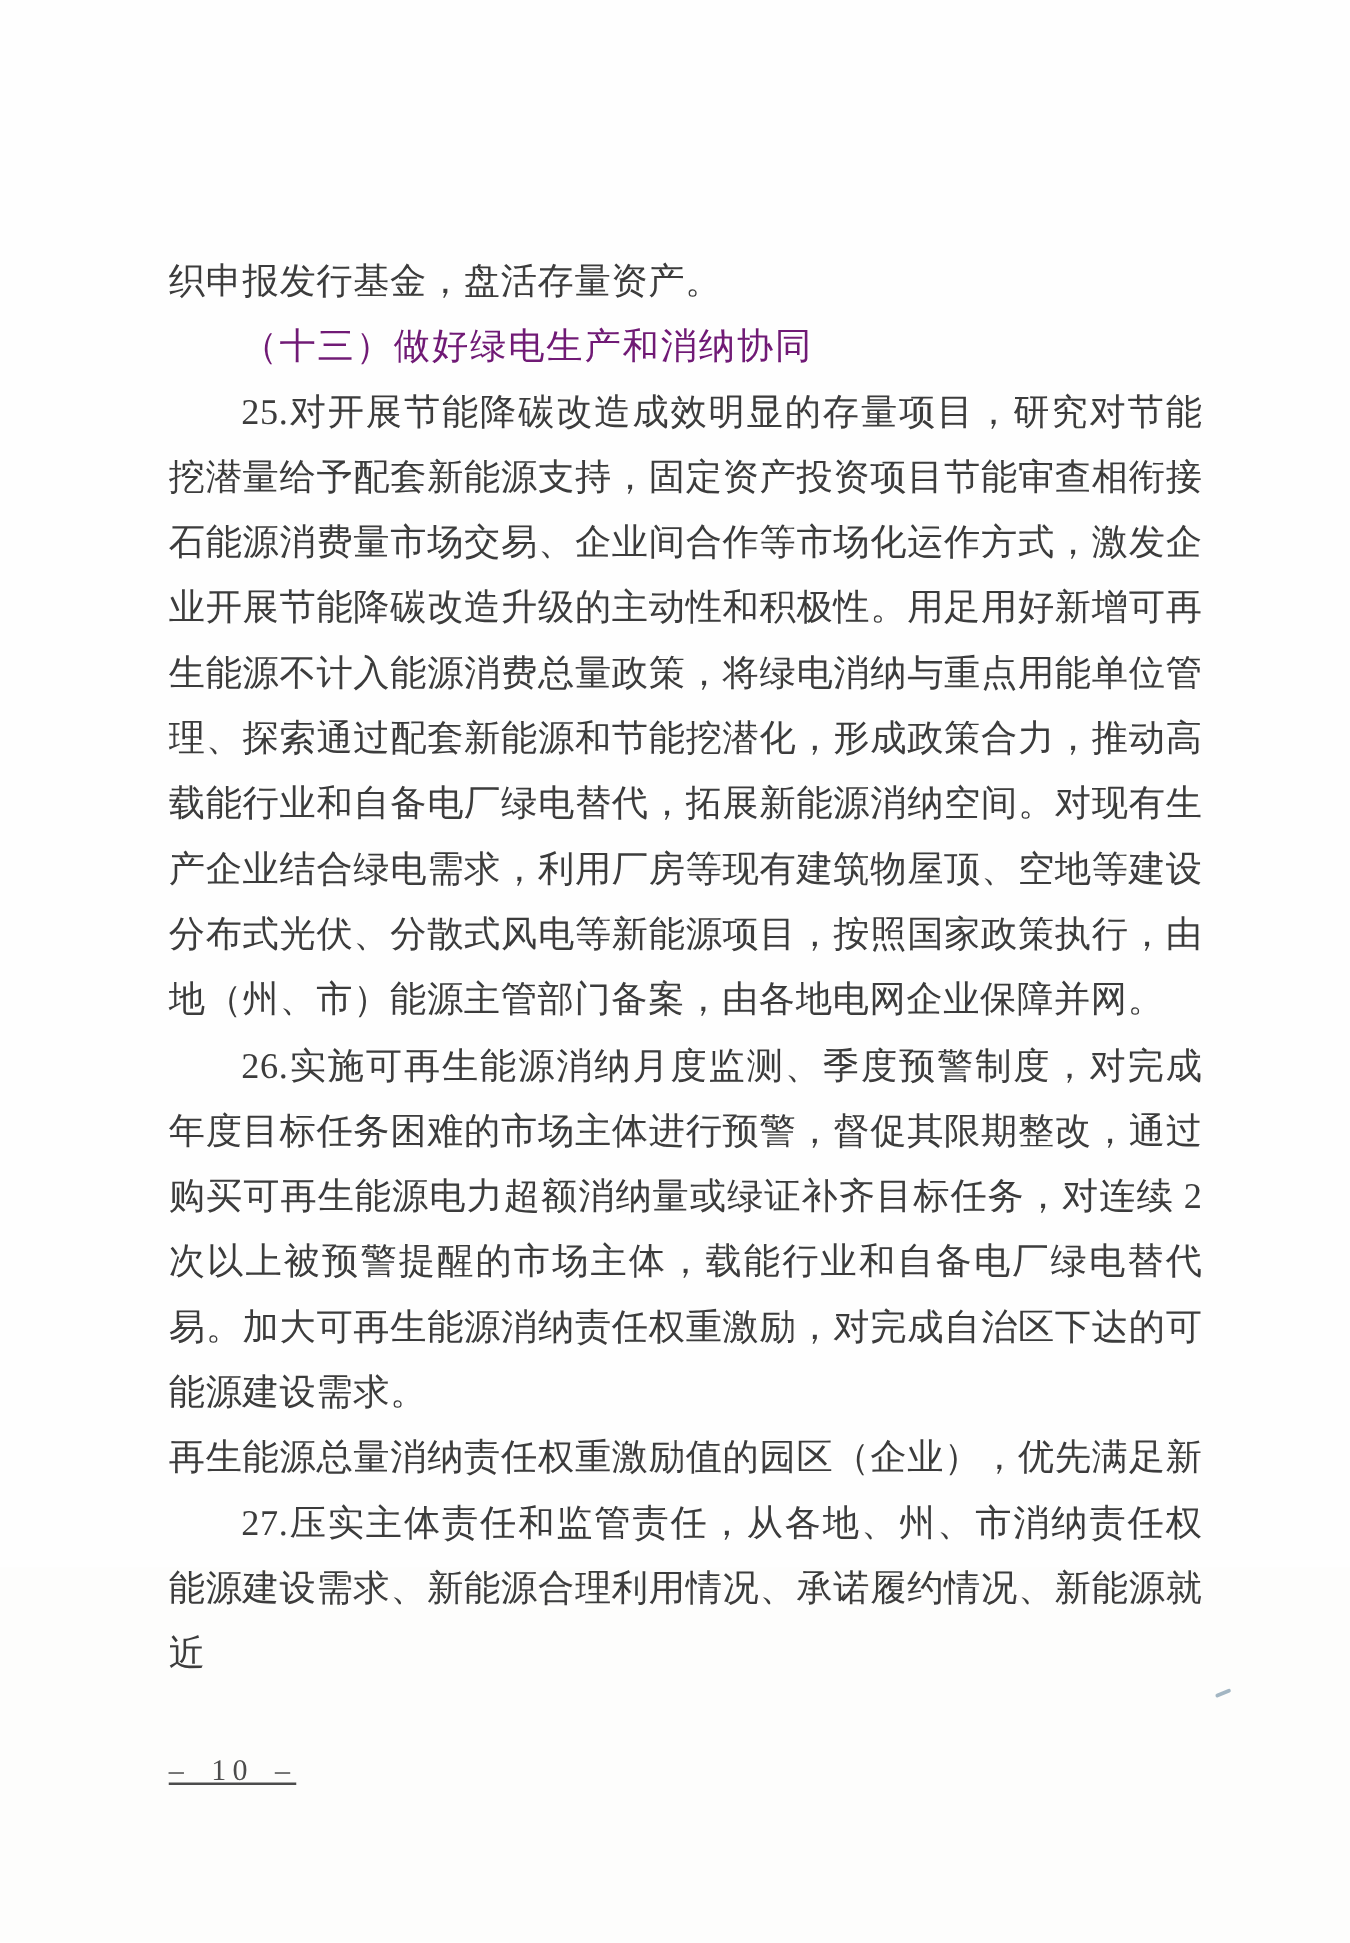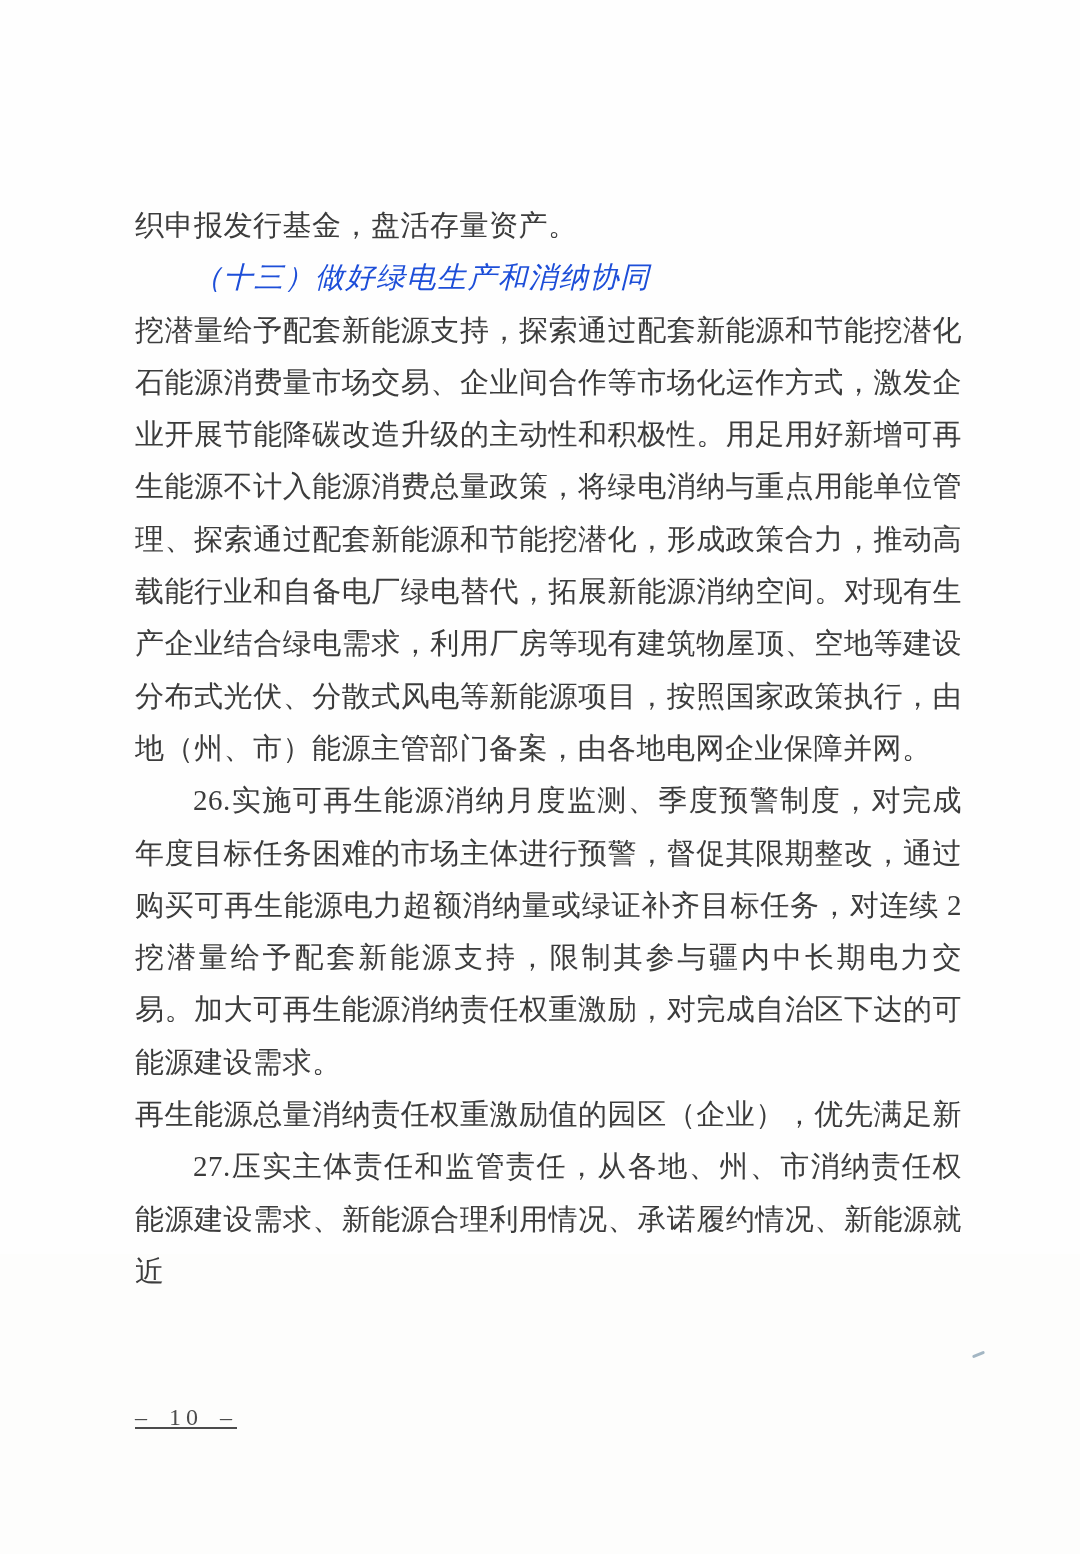--- a/index.html
+++ b/index.html
@@ -44,22 +44,21 @@
     text-align: justify;
     text-align-last: justify;
   }
   
   .line.last {
     text-align: left;
   }
   
   .line.heading {
     text-indent: 2em;
-    font-style: italic;
-    color: #1d4ed8;
+    color: #701a75;
     letter-spacing: 1.5px;
   }
   .page-number {
     position: absolute;
     left: 135px;
     top: 1404px;
     font-size: 24px;
     color: #4c4c4c;
     letter-spacing: 5px;
     word-spacing: 6px;
@@ -79,33 +78,34 @@
 </style>
 </head>
 <body>
 
 <div class="page">
 
   <div class="content" id="doc-content">
 
   <div class="line last">织申报发行基金，盘活存量资产。</div>
       <div class="line heading">（十三）做好绿电生产和消纳协同</div>
-      <div class="line full">挖潜量给予配套新能源支持，探索通过配套新能源和节能挖潜化</div>
+      <div class="line first">25.对开展节能降碳改造成效明显的存量项目，研究对节能</div>
+      <div class="line full">挖潜量给予配套新能源支持，固定资产投资项目节能审查相衔接</div>
       <div class="line full">石能源消费量市场交易、企业间合作等市场化运作方式，激发企</div>
       <div class="line full">业开展节能降碳改造升级的主动性和积极性。用足用好新增可再</div>
       <div class="line full">生能源不计入能源消费总量政策，将绿电消纳与重点用能单位管</div>
       <div class="line full">理、探索通过配套新能源和节能挖潜化，形成政策合力，推动高</div>
       <div class="line full">载能行业和自备电厂绿电替代，拓展新能源消纳空间。对现有生</div>
       <div class="line full">产企业结合绿电需求，利用厂房等现有建筑物屋顶、空地等建设</div>
       <div class="line full">分布式光伏、分散式风电等新能源项目，按照国家政策执行，由</div>
       <div class="line last">地（州、市）能源主管部门备案，由各地电网企业保障并网。</div>
       <div class="line first">26.实施可再生能源消纳月度监测、季度预警制度，对完成</div>
       <div class="line full">年度目标任务困难的市场主体进行预警，督促其限期整改，通过</div>
       <div class="line full">购买可再生能源电力超额消纳量或绿证补齐目标任务，对连续 2</div>
-      <div class="line full">挖潜量给予配套新能源支持，限制其参与疆内中长期电力交</div>
+      <div class="line full">次以上被预警提醒的市场主体，载能行业和自备电厂绿电替代</div>
       <div class="line full">易。加大可再生能源消纳责任权重激励，对完成自治区下达的可</div>
       <div class="line last">能源建设需求。</div>
       <div class="line full">再生能源总量消纳责任权重激励值的园区（企业），优先满足新</div>
       <div class="line first">27.压实主体责任和监管责任，从各地、州、市消纳责任权</div>
       <div class="line full">能源建设需求、新能源合理利用情况、承诺履约情况、新能源就近</div>
     </div>
 
   <div class="page-number">– 10 –</div>
 
   <div class="scan-artifact"></div>

